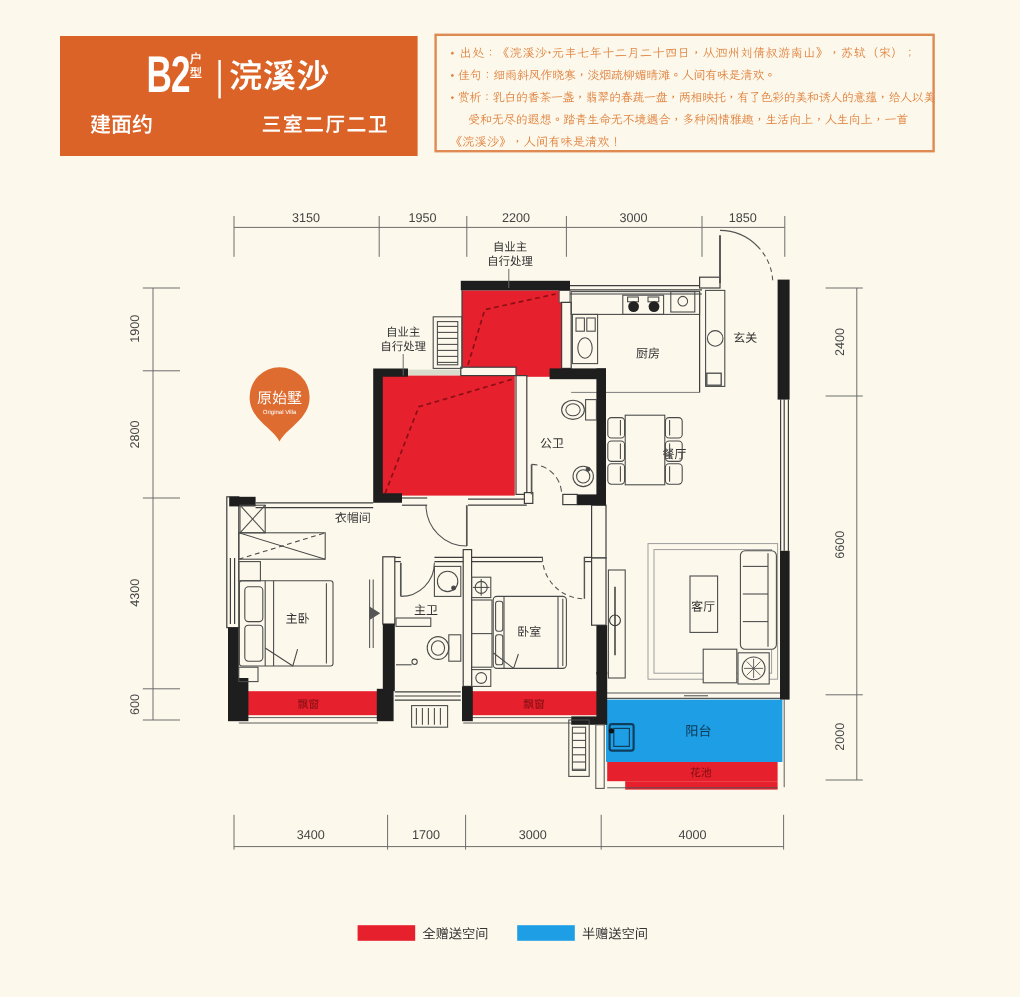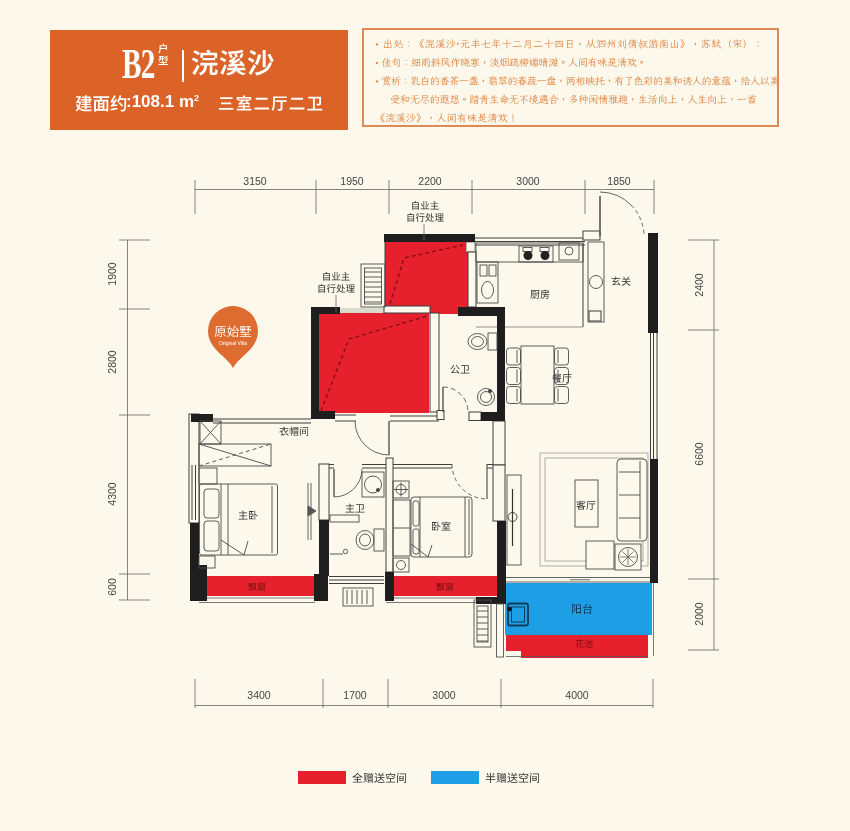--- a/index.html
+++ b/index.html
@@ -1,38 +1,35 @@
 <!DOCTYPE html>
 <html><head>
 <meta charset="utf-8">
 <style>
 html,body{margin:0;padding:0;}
 body{width:850px;height:831px;background:#FCF9EC;position:relative;overflow:hidden;
  font-family:"Liberation Sans", sans-serif;}
 .hdr{position:absolute;left:50px;top:30px;width:298px;height:100px;background:#DB6327;color:#fff;}
-.hline1{position:absolute;left:0;top:8px;width:298px;height:52px;font-family:Liberation Serif, serif;}
+.hline1{position:absolute;left:0;top:8px;width:298px;height:52px;}
 .b2{position:absolute;left:72px;top:1px;font-size:43px;font-weight:bold;letter-spacing:-1px;transform:scaleX(0.68);transform-origin:0 0;}
 .vdiv{position:absolute;left:132px;top:12px;width:2px;height:32px;background:#fff;}
 .hline2{position:absolute;left:0;top:60px;width:298px;height:30px;}
 .jm2{position:absolute;left:76px;top:2px;font-size:17px;font-weight:bold;}
 .sup{font-size:9px;vertical-align:6px;}
 .ibox{position:absolute;left:362px;top:28px;width:417px;height:99px;border:2px solid #DE8A52;
  color:#E0783E;font-size:10.5px;line-height:17.6px;padding:4px 0 0 13px;box-sizing:border-box;}
 svg{position:absolute;left:0;top:0;}
 </style>
 </head>
 <body>
 
 <div class="hdr">
  <div class="hline1">
   <span class="b2">B2</span>
       <span class="vdiv"></span>
- </div>
- <div class="hline2">
-  <span class="jm2">:108.1 m<span class="sup">2</span></span>
  </div>
 </div>
 
 <div class="ibox"></div>
 
 <svg width="850" height="831" viewBox="0 0 850 831">
     <defs>
       <path id="g0" d="M15 70H26V47Q26 41 26 33Q25 26 24 18Q22 11 20 4Q17 -4 12 -9Q11 -8 10 -7Q8 -6 6 -5Q4 -3 3 -3Q7 3 10 9Q12 15 13 22Q14 29 15 35Q15 42 15 47ZM43 83 53 85Q55 82 56 78Q58 74 59 71L48 68Q47 71 46 75Q44 79 43 83ZM22 70H86V27H75V60H22ZM22 43H81V33H22Z"></path>
       <path id="g1" d="M9 81H55V72H9ZM6 60H57V51H6ZM5 5H95V-5H5ZM15 24H85V14H15ZM37 77H47V31H37ZM45 32H56V-3H45ZM62 79H72V45H62ZM80 84H90V40Q90 36 90 34Q89 32 86 31Q83 30 79 30Q76 29 70 29Q70 31 69 34Q68 37 67 39Q71 39 74 39Q77 39 78 39Q79 39 80 39Q80 39 80 40ZM18 77H28V60Q28 54 26 48Q25 43 22 37Q18 32 11 28Q10 29 9 31Q8 32 6 33Q5 35 4 36Q10 39 13 43Q16 47 17 51Q18 56 18 60Z"></path>
       <path id="g2" d="M34 74H95V55H85V65H44V55H34ZM42 55H88V46H42ZM34 37H96V27H34ZM49 29H59Q58 23 57 17Q56 11 53 6Q51 2 46 -2Q42 -6 35 -9Q34 -7 33 -6Q32 -4 31 -3Q30 -1 28 0Q35 2 38 5Q42 8 44 11Q46 15 47 20Q48 24 49 29ZM68 30H78V5Q78 3 78 2Q79 2 80 2Q80 2 81 2Q82 2 83 2Q84 2 84 2Q85 2 86 2Q87 2 87 3Q88 4 88 6Q88 9 88 15Q89 14 91 13Q93 12 94 12Q96 11 97 11Q97 4 96 0Q95 -4 92 -6Q90 -7 87 -7Q86 -7 85 -7Q84 -7 83 -7Q81 -7 80 -7Q79 -7 78 -7Q74 -7 72 -6Q69 -5 68 -2Q68 0 68 5ZM8 75 13 83Q17 82 20 80Q24 78 27 76Q30 74 33 73L26 64Q25 66 21 68Q18 70 15 72Q11 74 8 75ZM3 48 8 56Q11 55 15 53Q19 52 22 50Q25 48 27 46L22 37Q20 39 16 41Q13 43 10 45Q6 47 3 48ZM5 0Q8 4 11 9Q14 14 18 20Q21 26 24 32L31 24Q29 19 26 14Q23 8 20 3Q17 -3 14 -7ZM56 83 66 85Q68 82 69 79Q71 75 72 72L62 69Q61 72 59 75Q58 79 56 83Z"></path>

